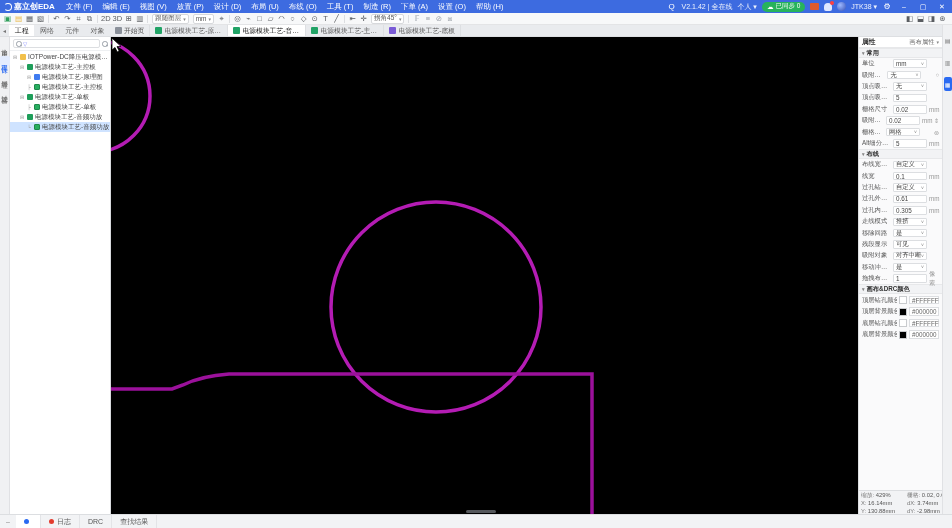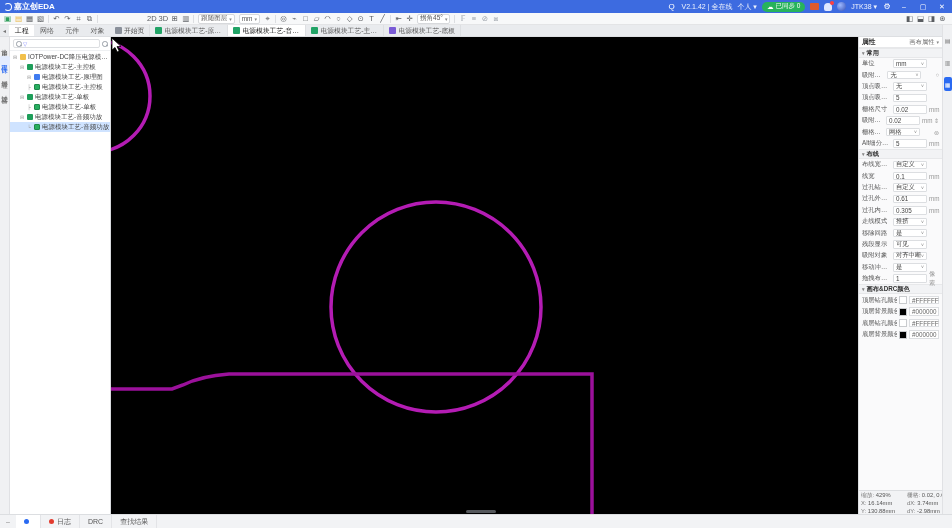--- a/index.html
+++ b/index.html
@@ -138,20 +138,35 @@
 </head>
 <body>
 
 <div id="app">
 
   <div id="menubar">
     <div id="logo">
       <span class="logo-mark"></span>
       <span>嘉立创EDA</span>
     </div>
+    <div id="menus">
+
+    <span class="menu-item">文件 (F)</span>
+        <span class="menu-item">编辑 (E)</span>
+        <span class="menu-item">视图 (V)</span>
+        <span class="menu-item">放置 (P)</span>
+        <span class="menu-item">设计 (D)</span>
+        <span class="menu-item">布局 (U)</span>
+        <span class="menu-item">布线 (O)</span>
+        <span class="menu-item">工具 (T)</span>
+        <span class="menu-item">制造 (R)</span>
+        <span class="menu-item">下单 (A)</span>
+        <span class="menu-item">设置 (O)</span>
+        <span class="menu-item">帮助 (H)</span>
+      </div>
     <div id="menubar-right">
       <span class="mb-ico">Q</span>
       <span class="mb-txt">V2.1.42 | 全在线</span>
       <span class="mb-txt"><span>个人</span> ▾</span>
       <span id="sync-pill">
         <span>☁</span>
         <span>已同步 0</span>
       </span>
       <span id="flag-ico"></span>
       <span id="bell-ico">
@@ -172,21 +187,21 @@
     <span class="tb-btn" style="color: rgb(46, 158, 91);">▣</span>
         <span class="tb-btn" style="color: rgb(232, 179, 57);">▤</span>
         <span class="tb-btn" style="color: rgb(90, 93, 97);">▦</span>
         <span class="tb-btn" style="color: rgb(90, 93, 97);">▧</span>
         <span class="tb-sep"></span>
         <span class="tb-btn" style="color: rgb(90, 93, 97);">↶</span>
         <span class="tb-btn" style="color: rgb(90, 93, 97);">↷</span>
         <span class="tb-btn" style="color: rgb(90, 93, 97);">⌗</span>
         <span class="tb-btn" style="color: rgb(90, 93, 97);">⧉</span>
         <span class="tb-sep"></span>
-        <span class="tb-btn" style="color: rgb(90, 93, 97); margin-left: 46px;">2D</span>
+        <span class="tb-btn" style="color: rgb(90, 93, 97);">2D</span>
         <span class="tb-btn" style="color: rgb(90, 93, 97);">3D</span>
         <span class="tb-btn" style="color: rgb(90, 93, 97);">⊞</span>
         <span class="tb-btn" style="color: rgb(90, 93, 97);">▥</span>
       </span>
     <span class="tb-sep"></span>
     <span class="tb-combo">
         <span>跟随图层</span>
         <span class="caret">▾</span>
       </span>
     <span class="tb-combo">

